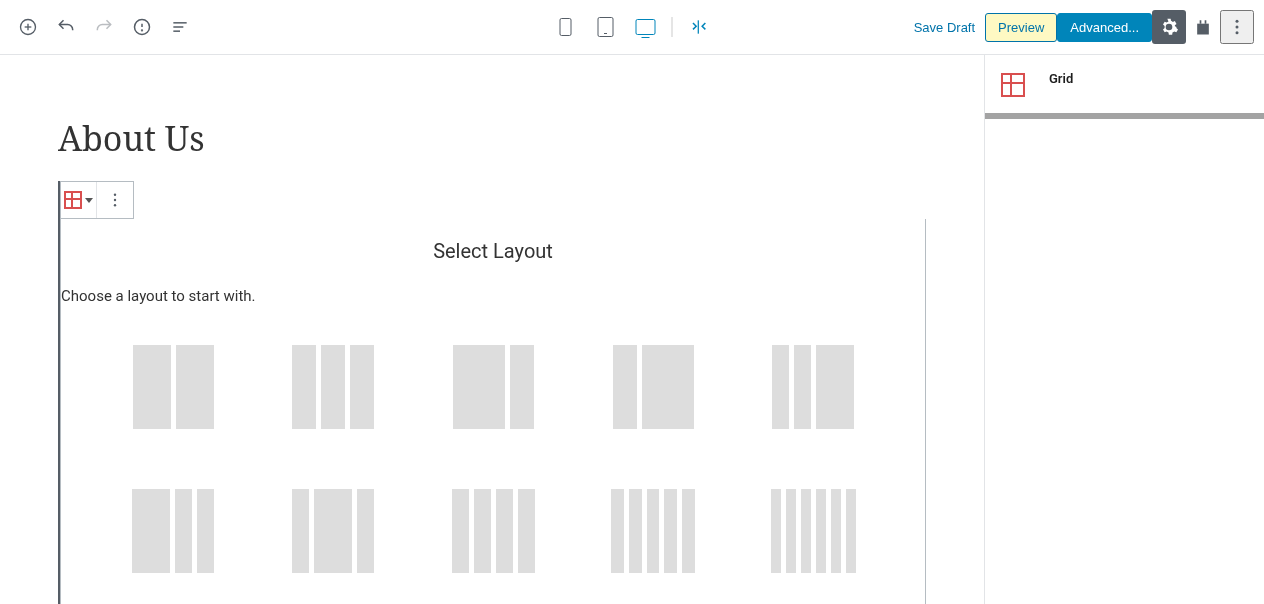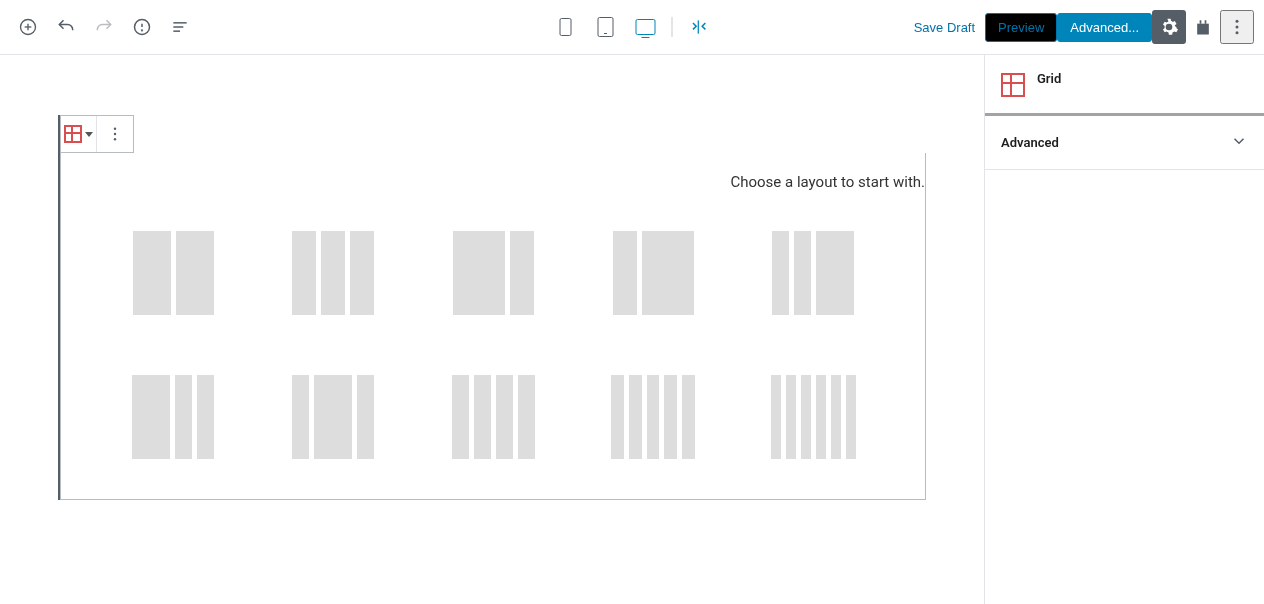--- a/index.html
+++ b/index.html
@@ -48,21 +48,21 @@
       color: #0073aa;
       background: none;
       border: none;
       cursor: pointer;
       font-size: 13px;
       padding: 6px 10px;
     }
     .btn-outline {
       color: #0073aa;
       border: 1px solid #0073aa;
-      background: #000000;
+      background: #fef9c3;
       padding: 6px 12px;
       border-radius: 3px;
       font-size: 13px;
       cursor: pointer;
     }
     .btn-primary {
       color: #fff;
       background: #0085ba;
       border: 1px solid #0085ba;
       padding: 6px 12px;
@@ -139,21 +139,21 @@
       margin-left: -1px;
     }
     .select-layout-title {
       text-align: center;
       font-size: 20px;
       color: #333;
       font-weight: 400;
       margin-bottom: 24px;
     }
     .select-layout-sub {
-      text-align: right;
+      text-align: left;
       font-size: 15px;
       color: #333;
       margin-bottom: 40px;
     }
     .layout-grid {
       display: flex;
       flex-wrap: wrap;
       justify-content: center;
       gap: 60px 70px;
       padding: 0 40px;
@@ -211,23 +211,23 @@
       width: 44px;
       display:flex;
       align-items:center;
       justify-content:center;
       cursor:pointer;
       color:#555d66;
     }
 
     .block-desc {
       padding: 16px;
-      border-bottom: 3px solid #a3a3a3;
-      display: flex;
-      gap: 12px;
+      border-bottom: 6px solid #a3a3a3;
+      display: flex;
+      gap: 24px;
     }
     .grid-icon-side {
       width: 24px; height: 24px;
       border: 2px solid #d94f4f;
       flex-shrink:0;
       position:relative;
       margin-top:2px;
     }
     .grid-icon-side::before, .grid-icon-side::after { content:""; position:absolute; background:#d94f4f;}
     .grid-icon-side::before { left:7px; top:0; bottom:0; width:2px;}
@@ -333,37 +333,39 @@
           <circle cx="12" cy="5" r="1.8"></circle>
           <circle cx="12" cy="12" r="1.8"></circle>
           <circle cx="12" cy="19" r="1.8"></circle>
         </svg>
     </button>
   </div>
 </div>
 
 <div class="main">
   <div class="editor-canvas">
+    <h1 class="page-title">About Us</h1>
 
     <div class="block-wrap">
       <div class="block-toolbar">
         <div class="tb-btn">
           <span class="grid-icon-sm"></span>
           <span class="dropdown-caret"></span>
         </div>
         <div class="tb-btn">
           <svg viewBox="0 0 24 24" fill="#555d66" width="18" height="18">
               <circle cx="12" cy="5" r="1.6"></circle>
               <circle cx="12" cy="12" r="1.6"></circle>
               <circle cx="12" cy="19" r="1.6"></circle>
             </svg>
         </div>
       </div>
 
       <div class="block-body">
+        <h2 class="select-layout-title">Select Layout</h2>
         <p class="select-layout-sub">Choose a layout to start with.</p>
         <div class="layout-grid" id="layout-grid">
             <div class="layout-opt">
               <div class="col-bar" style="width: 38px;"></div>
               <div class="col-bar" style="width: 38px;"></div>
             </div>
             <div class="layout-opt">
               <div class="col-bar" style="width: 24px;"></div>
               <div class="col-bar" style="width: 24px;"></div>
               <div class="col-bar" style="width: 24px;"></div>
@@ -419,22 +421,14 @@
 
   <aside class="sidebar-right">
 
     <div class="block-desc">
       <span class="grid-icon-side"></span>
       <div>
         <div class="block-desc-title">Grid</div>
       </div>
     </div>
 
-    <div class="panel-row">
-      <span class="panel-row-title">Advanced</span>
-      <span class="chevron">
-        <svg viewBox="0 0 24 24" width="18" height="18" stroke="currentColor" stroke-width="2" fill="none">
-            <polyline points="6 9 12 15 18 9"></polyline>
-          </svg>
-      </span>
-    </div>
   </aside>
 </div>
 
 </body></html>

